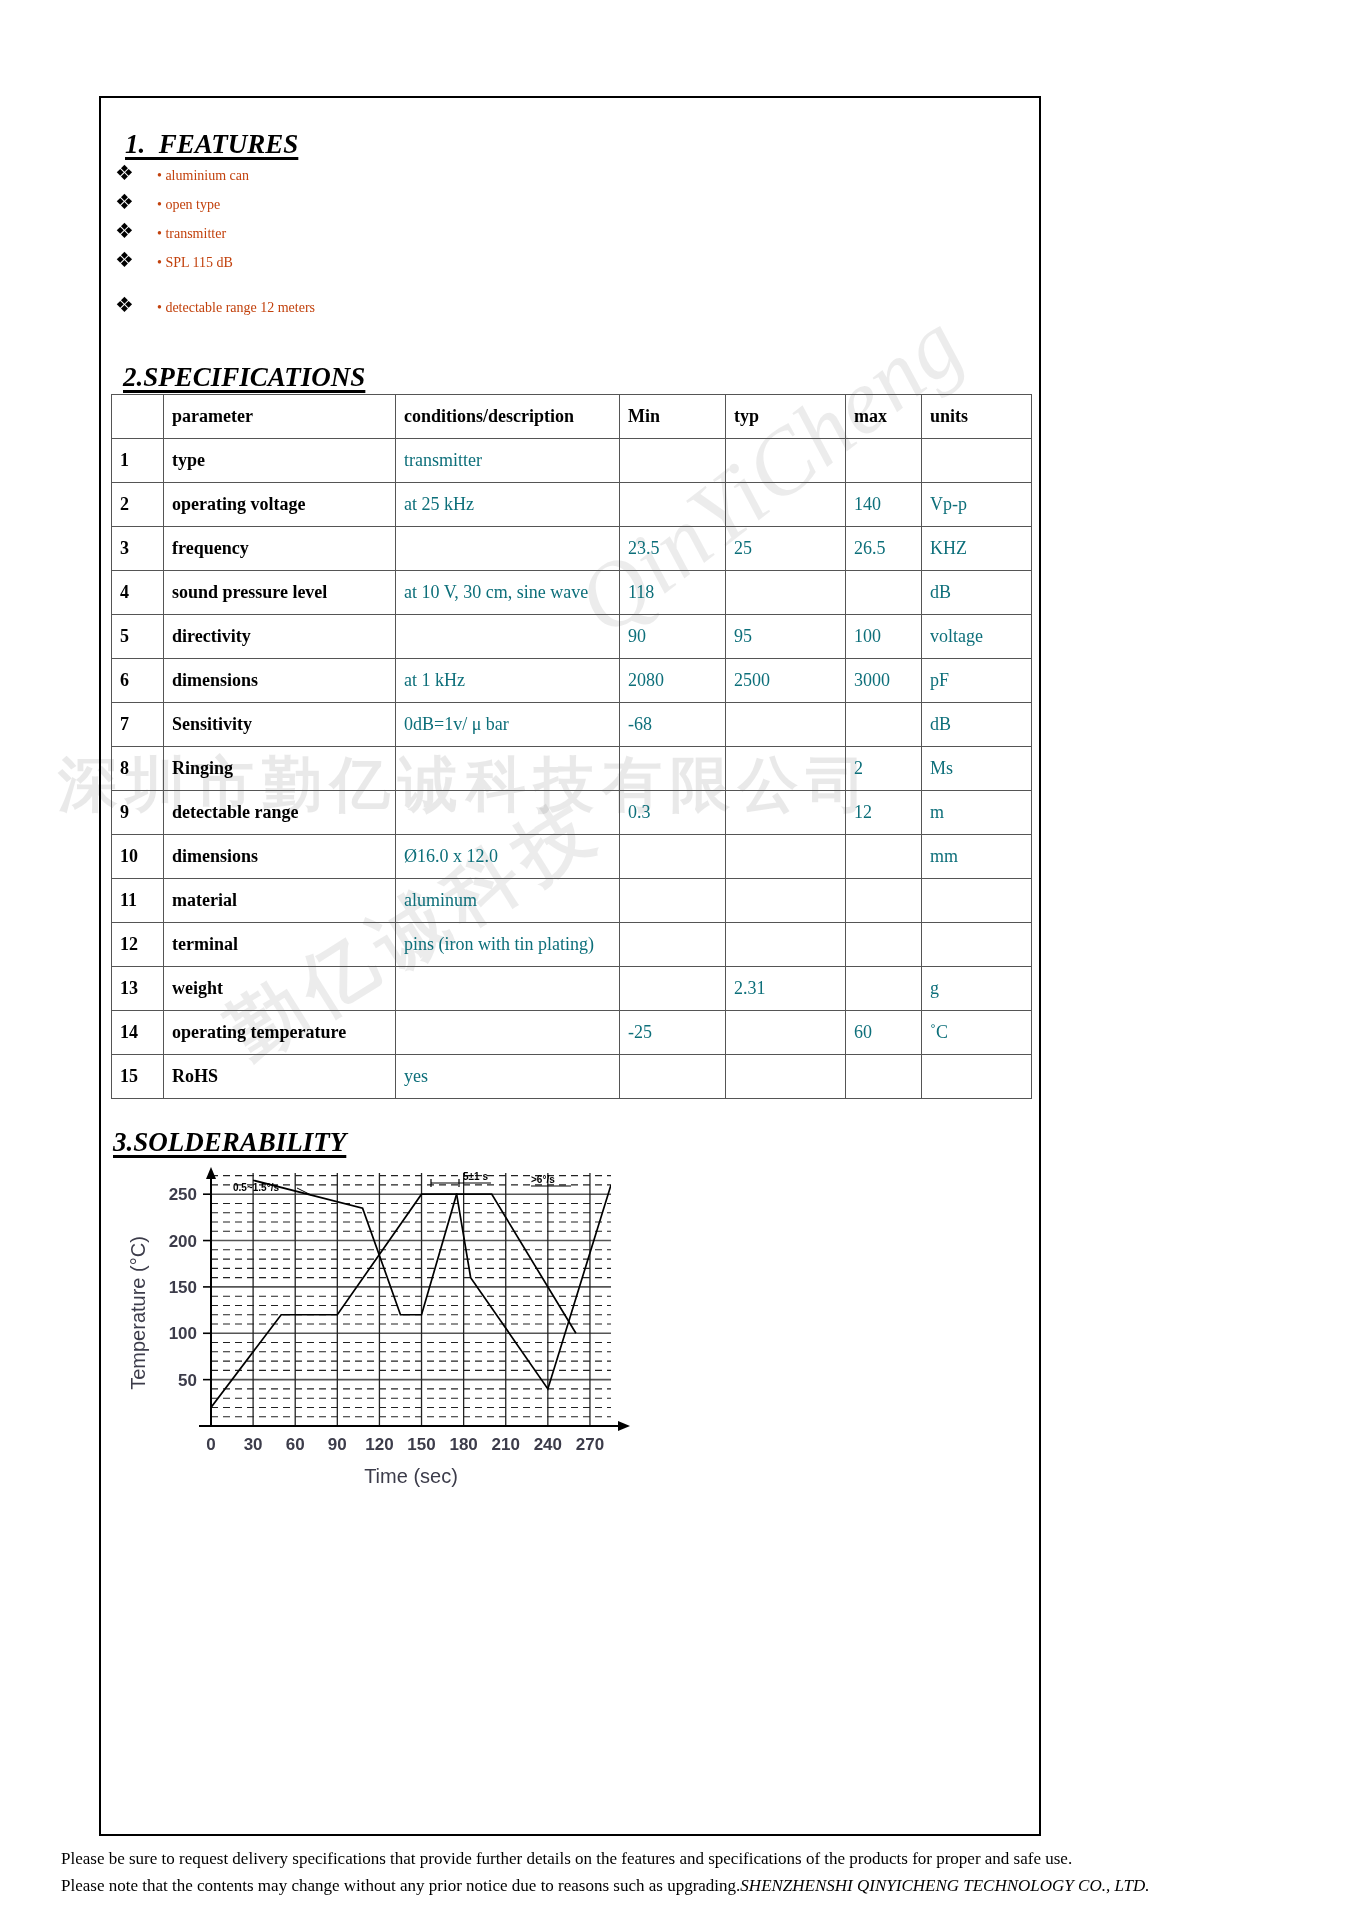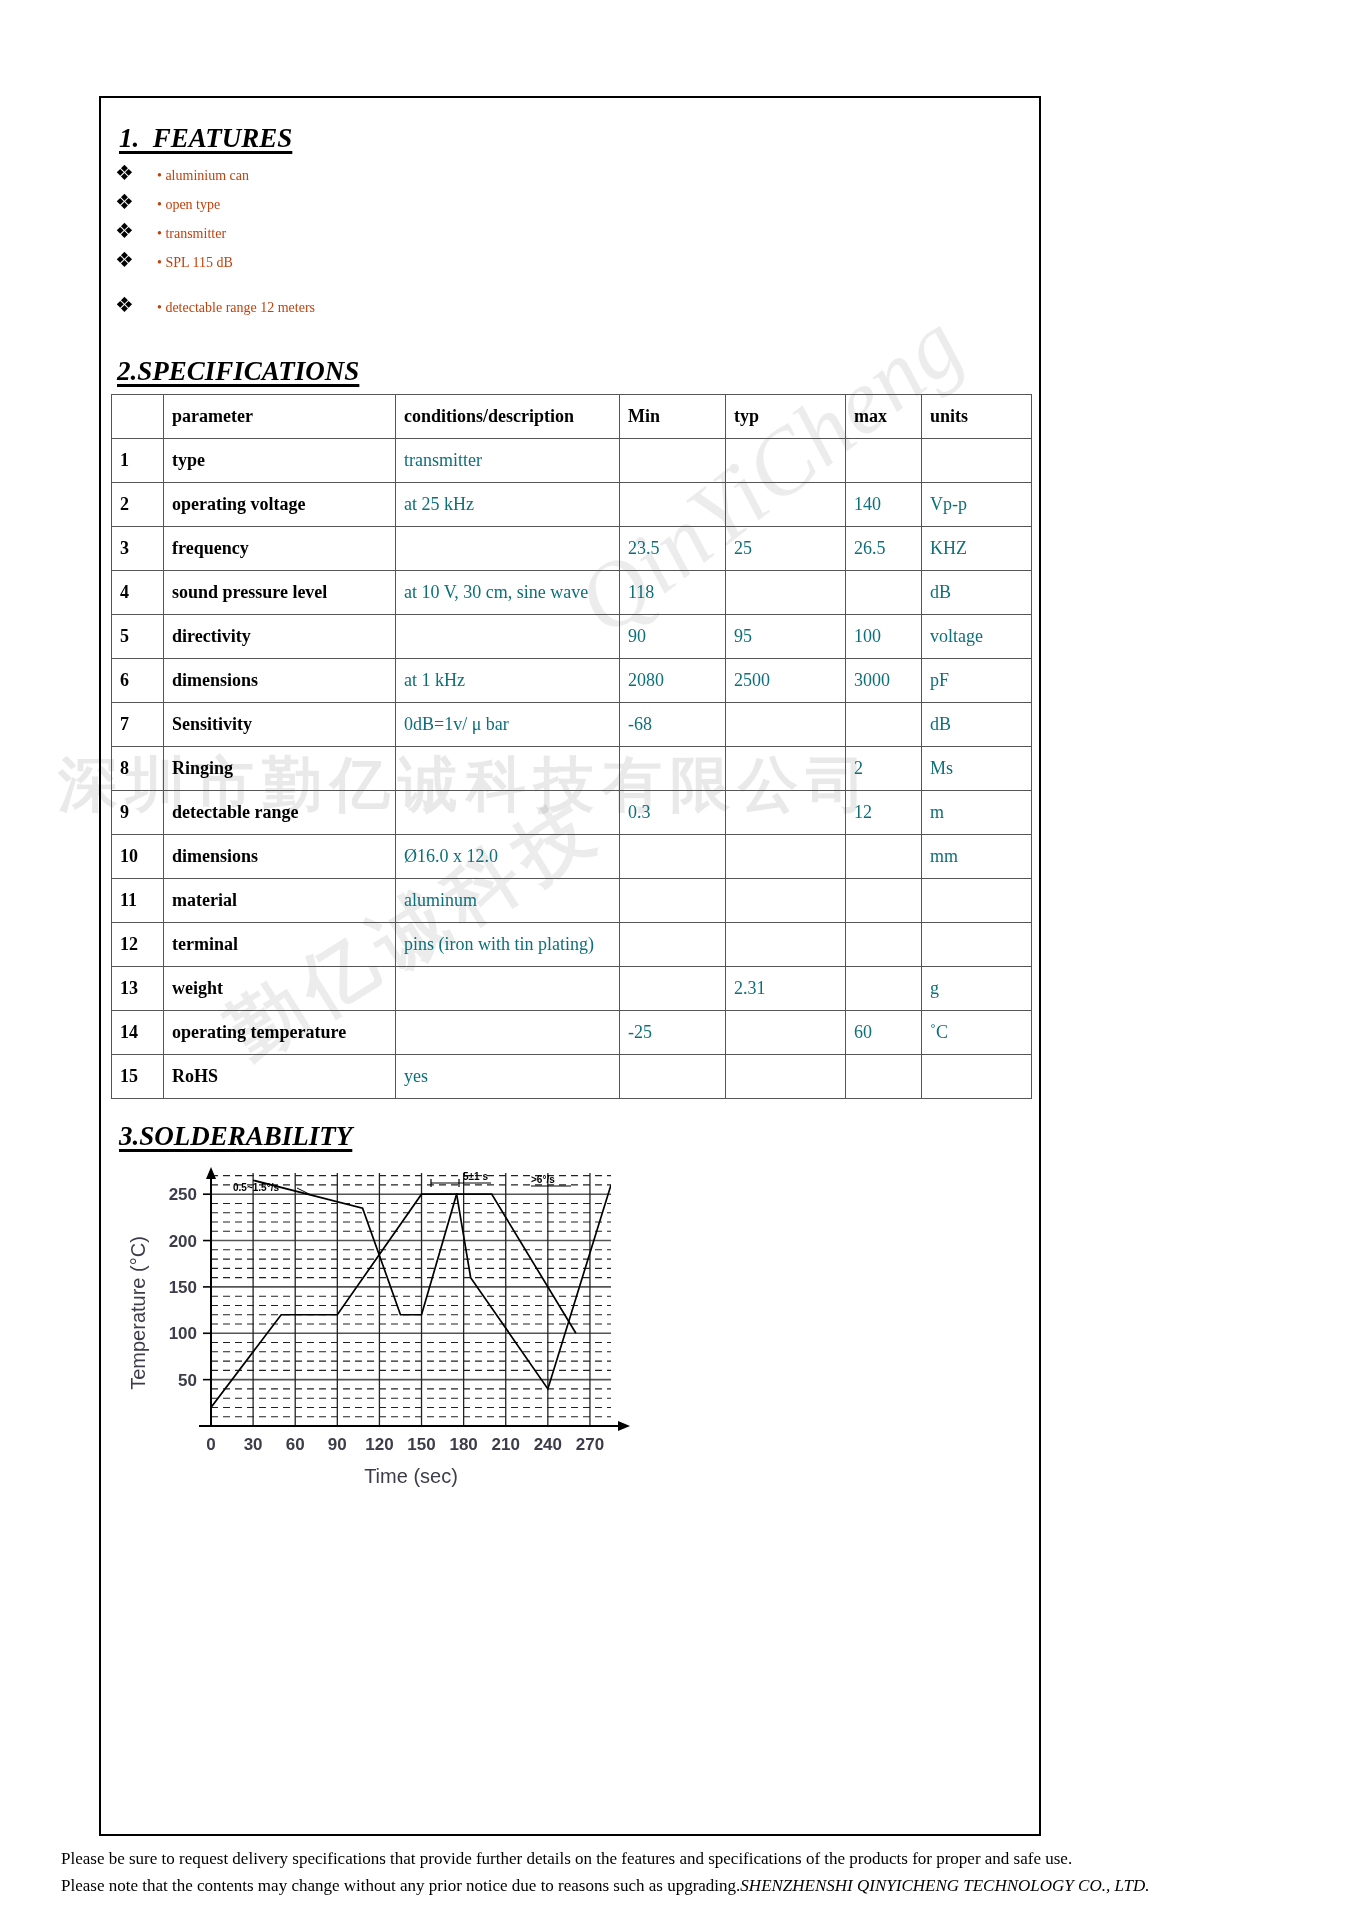--- a/index.html
+++ b/index.html
@@ -77,32 +77,32 @@
     position: relative;
     z-index: 10;
     padding: 0;
   }
 
   h2.section-title {
     font-family: "Liberation Serif", "DejaVu Serif", serif;
     font-style: italic;
     font-weight: bold;
     font-size: 27px;
-    margin: 6px;
+    margin: 12px;
     padding: 0;
     text-decoration: underline;
     text-underline-offset: 4px;
     text-decoration-thickness: 3px;
     display: inline-block;
     white-space: pre;
   }
 
   #features-title-wrap { position: absolute; left: 12px; top: 19px; }
   #spec-title-wrap { position: absolute; left: 10px; top: 252px; }
-  #solder-title-wrap { position: absolute; left: 12px; top: 1017px; }
+  #solder-title-wrap { position: absolute; left: 0; top: 1017px; }
 
   
   #features-list {
     position: absolute;
     left: 14px;
     top: 65px;
     width: 600px;
   }
   .feature-row {
     display: flex;

